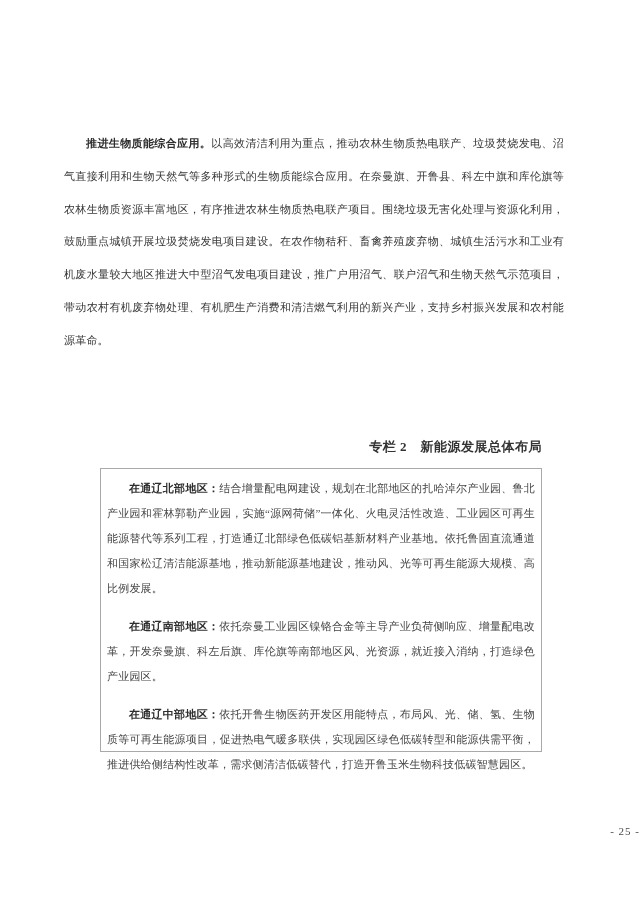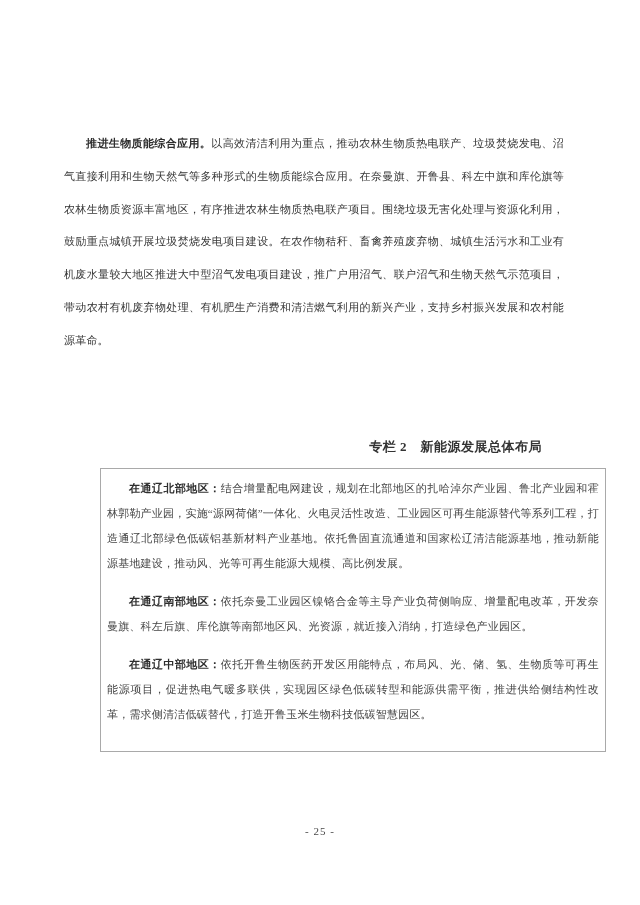--- a/index.html
+++ b/index.html
@@ -45,21 +45,21 @@
     line-height: 18px;
     font-weight: bold;
     color: #333333;
     letter-spacing: 0.5px;
   }
   
   .column-box {
     position: absolute;
     top: 468px;
     left: 100px;
-    width: 506px;
+    width: 442px;
     height: 284px;
     box-sizing: border-box;
     border: 1px solid #a9a9a9;
     padding: 7px 6px 0 6px;
     background: #ffffff;
   }
   .box-para {
     margin: 0 0 13px 0;
     font-size: 11px;
     line-height: 25px;
@@ -71,21 +71,21 @@
   .box-para b {
     font-weight: bold;
     color: #2e2e2e;
   }
   
   .page-number {
     position: absolute;
     top: 824px;
     left: 0;
     width: 640px;
-    text-align: center;
+    text-align: right;
     font-size: 11px;
     line-height: 14px;
     color: #4a4a4a;
     letter-spacing: 1px;
   }
 </style>
 </head>
 <body>
 
 <div class="page">

